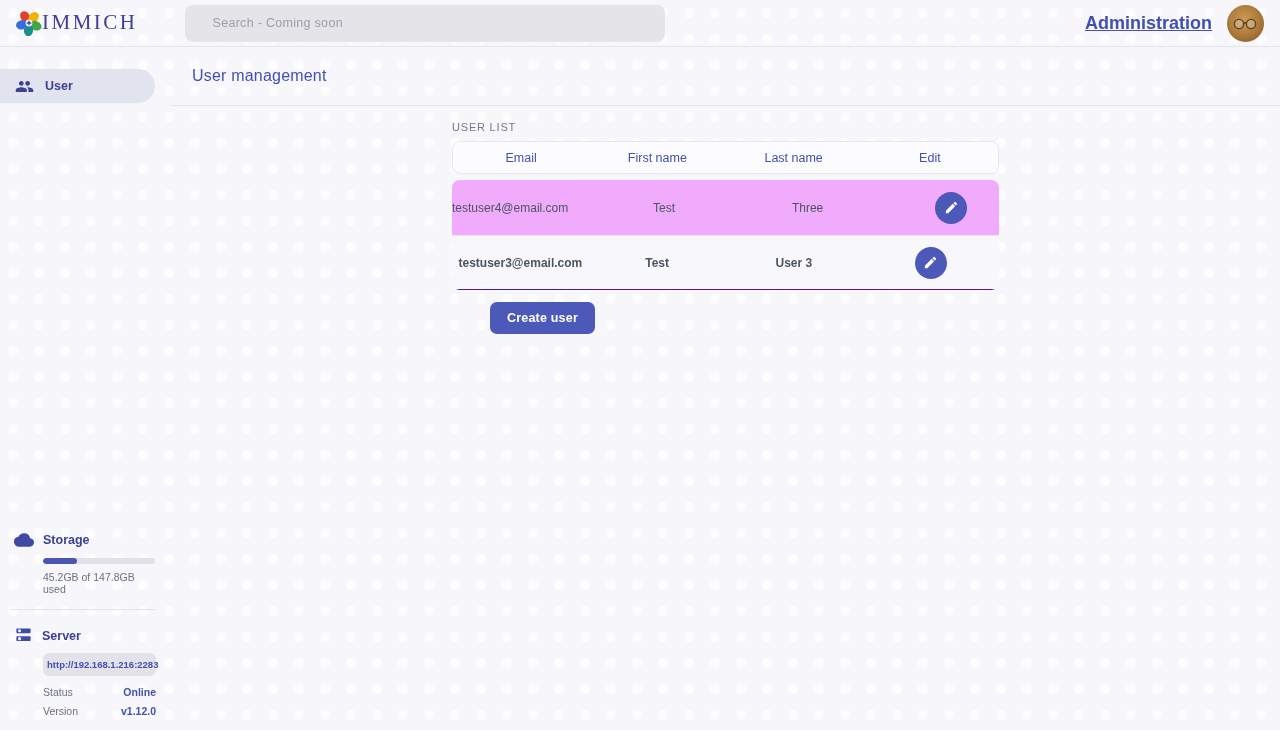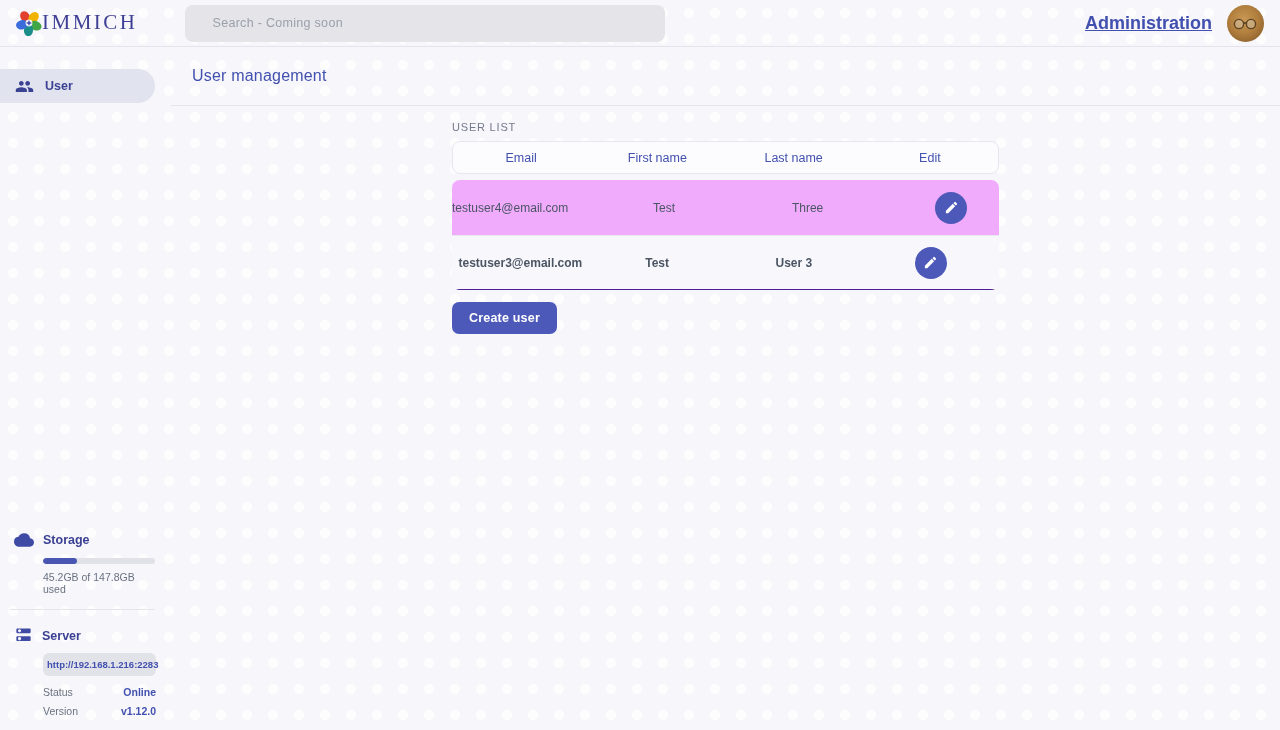--- a/index.html
+++ b/index.html
@@ -108,21 +108,21 @@
   }
   .table-row.odd  { background:#f0abfc;gap:48px; }
   .table-row.even { background:#f8f8fc; border-top:1px solid #e7e7ee; border-bottom:1px solid #4c1d95;font-weight:bold; }
   .edit-btn {
     width:32px; height:32px; border-radius:50%; border:none; cursor:pointer;
     background:#4c59b8; display:inline-flex; align-items:center; justify-content:center;
   }
   .create-btn {
     margin-top:12px; background:#4c59b8; color:#fff; border:none; cursor:pointer;
     font-family:inherit; font-size:12.5px; font-weight:bold;
-    padding:9px 17px; border-radius:7px; letter-spacing:.2px;
+    padding:9px 17px; border-radius:7px; letter-spacing:.2px;margin-left:38px;
   }
 </style>
 </head>
 <body>
 
 <header class="topbar">
   <div class="brand">
     <span style="display:inline-flex;">
       <svg width="26" height="26" viewBox="0 0 26 26">
         <g transform="translate(13,13)">

